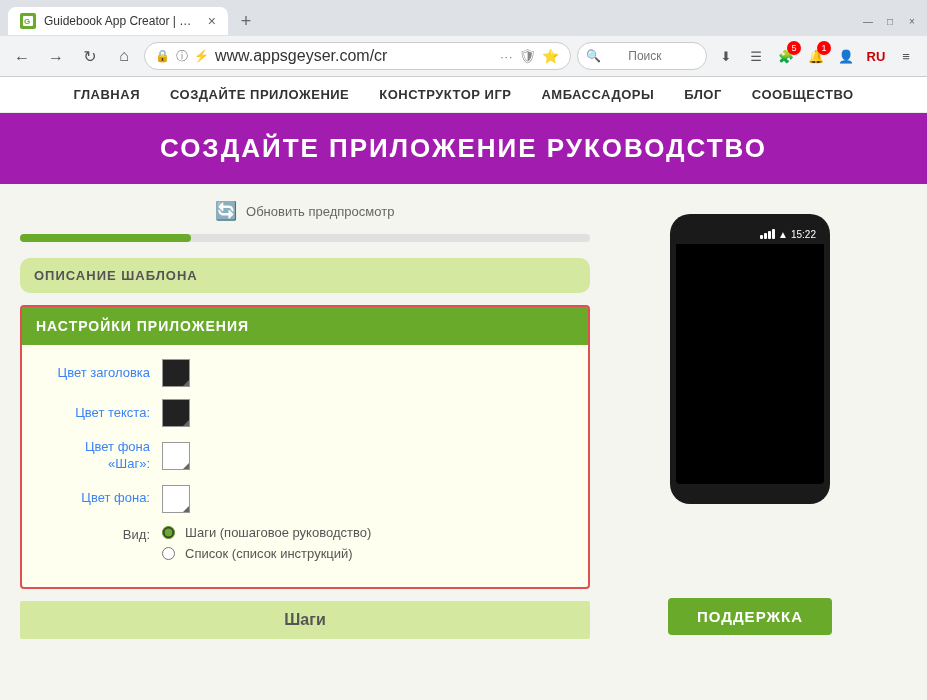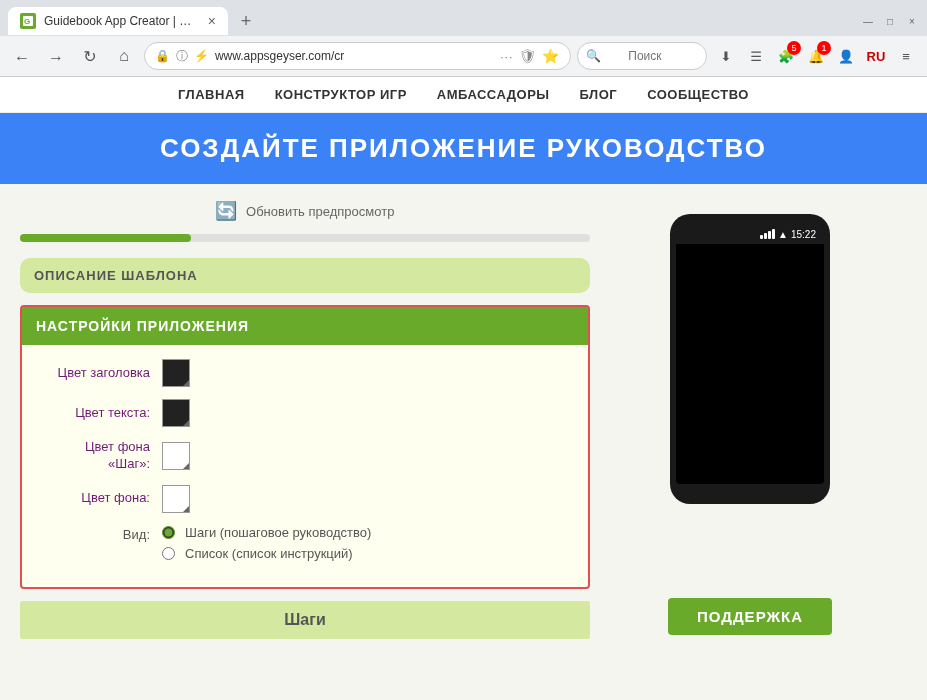--- a/index.html
+++ b/index.html
@@ -12,37 +12,37 @@
     .tab-favicon { width: 16px; height: 16px; background: #6aaa2a; border-radius: 2px; flex-shrink: 0; display: flex; align-items: center; justify-content: center; }
     .tab-title { flex: 1; overflow: hidden; text-overflow: ellipsis; white-space: nowrap; font-size: 12px; }
     .tab-close { color: #666; font-size: 14px; cursor: pointer; flex-shrink: 0; }
     .tab-new { display: flex; align-items: center; justify-content: center; width: 28px; height: 28px; color: #666; font-size: 18px; cursor: pointer; margin-left: 4px; }
     .window-controls { margin-left: auto; display: flex; gap: 8px; align-items: center; }
     .win-btn { width: 14px; height: 14px; display: flex; align-items: center; justify-content: center; font-size: 10px; color: #666; cursor: pointer; border: none; background: none; }
 
     .browser-toolbar { display: flex; align-items: center; padding: 4px 8px; gap: 6px; height: 40px; background: #f1f3f4; }
     .nav-btn { width: 28px; height: 28px; border: none; background: none; border-radius: 50%; cursor: pointer; display: flex; align-items: center; justify-content: center; color: #555; font-size: 16px; }
     .address-bar { flex: 1; display: flex; align-items: center; background: #fff; border: 1px solid #ccc; border-radius: 20px; padding: 0 10px; height: 28px; gap: 6px; }
-    .address-url { flex: 1; font-size: 12px; color: #333; border: none; outline: none; background: none; }
+    .address-url { flex: 1; font-size: 16px; color: #333; border: none; outline: none; background: none; }
     .search-box { display: flex; align-items: center; background: #fff; border: 1px solid #ccc; border-radius: 20px; padding: 0 8px; height: 28px; width: 130px; gap: 4px; }
     .search-input { border: none; outline: none; font-size: 12px; color: #666; width: 80px; background: none; text-align: center; }
     .toolbar-icons { display: flex; gap: 4px; align-items: center; }
     .toolbar-icon { width: 26px; height: 26px; display: flex; align-items: center; justify-content: center; color: #555; font-size: 13px; cursor: pointer; border-radius: 4px; }
     .badge { position: relative; }
     .badge-count { position: absolute; top: -2px; right: -2px; background: red; color: white; font-size: 9px; width: 14px; height: 14px; border-radius: 50%; display: flex; align-items: center; justify-content: center; }
 
     
     .page-content { width: 100%; height: calc(700px - 76px); overflow: hidden; background: #f5f5f0; }
 
     
     .site-nav { background: #fff; display: flex; justify-content: center; gap: 30px; padding: 10px 0; border-bottom: 1px solid #eee; }
     .site-nav-item { font-size: 13px; font-weight: bold; color: #333; cursor: pointer; text-transform: uppercase; letter-spacing: 0.5px; }
 
     
-    .hero-banner { background: #3b82f6; text-align: center; padding: 20px; }
+    .hero-banner { background: #a21caf; text-align: center; padding: 20px; }
     .hero-title { color: #fff; font-size: 26px; font-weight: bold; letter-spacing: 2px; text-transform: uppercase; }
 
     
     .main-area { display: flex; padding: 0; }
     .left-panel { flex: 1; max-width: 610px; padding: 16px 20px; }
     .right-panel { width: 280px; padding: 10px; display: flex; flex-direction: column; align-items: center; }
 
     
     .refresh-row { display: flex; justify-content: center; align-items: center; gap: 8px; margin-bottom: 12px; color: #666; font-size: 13px; cursor: pointer; }
     .refresh-icon { font-size: 18px; color: #888; }
@@ -53,21 +53,21 @@
 
     
     .section-header { background: #d4e8a0; padding: 10px 14px; font-size: 13px; font-weight: bold; text-transform: uppercase; color: #555; letter-spacing: 1px; margin-bottom: 12px; border-radius: 10px; }
 
     
     .settings-box { border: 2px solid #e05050; border-radius: 4px; background: #fffff0; margin-bottom: 12px; }
     .settings-header { background: #6aaa2a; padding: 10px 14px; }
     .settings-title { color: #fff; font-size: 14px; font-weight: bold; text-transform: uppercase; letter-spacing: 1px; }
     .settings-body { padding: 14px 20px; }
     .setting-row { display: flex; align-items: center; margin-bottom: 12px; }
-    .setting-label { font-size: 13px; color: #701a75; width: 120px; text-align: right; padding-right: 12px; line-height: 1.3; }
+    .setting-label { font-size: 13px; color: #3b82f6; width: 120px; text-align: right; padding-right: 12px; line-height: 1.3; }
     .color-swatch { width: 28px; height: 28px; border: 1px solid #999; cursor: pointer; position: relative; }
     .color-swatch-dark { background: #222; }
     .color-swatch-light { background: #fff; }
     .swatch-arrow { position: absolute; bottom: 0; right: 0; width: 0; height: 0; border-left: 6px solid transparent; border-bottom: 6px solid #666; }
 
     
     .radio-row { display: flex; align-items: flex-start; margin-bottom: 12px; }
     .radio-label-col { font-size: 13px; color: #555; width: 120px; text-align: right; padding-right: 12px; padding-top: 2px; }
     .radio-options { display: flex; flex-direction: column; gap: 6px; }
     .radio-option { display: flex; align-items: center; gap: 10px; font-size: 13px; color: #555; }
@@ -144,20 +144,21 @@
       <div class="toolbar-icon" style="font-weight:bold;color:#cc0000;">RU</div>
       <div class="toolbar-icon">≡</div>
     </div>
   </div>
 </div>
 
 <div class="page-content">
 
   <div class="site-nav">
     <span class="site-nav-item">ГЛАВНАЯ</span>
+    <span class="site-nav-item">СОЗДАЙТЕ ПРИЛОЖЕНИЕ</span>
     <span class="site-nav-item">КОНСТРУКТОР ИГР</span>
     <span class="site-nav-item">АМБАССАДОРЫ</span>
     <span class="site-nav-item">БЛОГ</span>
     <span class="site-nav-item">СООБЩЕСТВО</span>
   </div>
 
   <div class="hero-banner">
     <span class="hero-title">СОЗДАЙТЕ ПРИЛОЖЕНИЕ РУКОВОДСТВО</span>
   </div>
 

